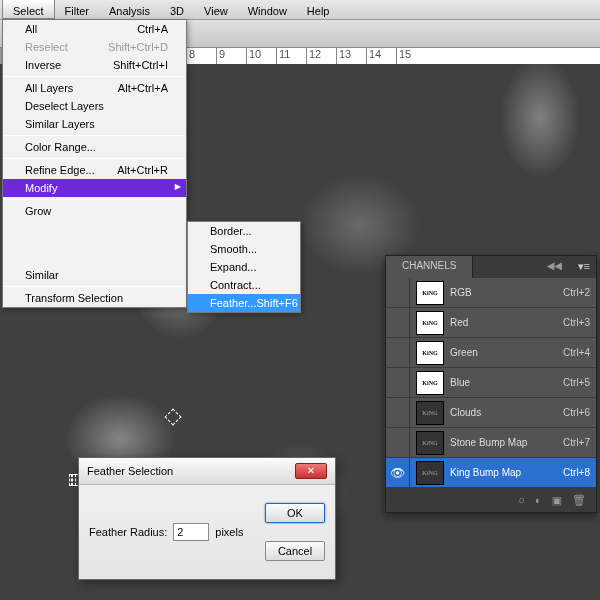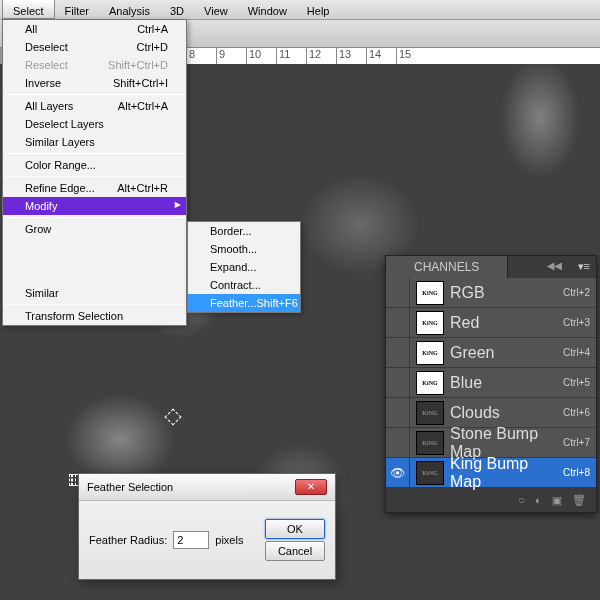--- a/index.html
+++ b/index.html
@@ -20,40 +20,40 @@
 .sub-item{padding:3px 8px 3px 22px;display:flex;justify-content:space-between}
 .sub-item.highlighted{background:#3399ff;color:#fff}
 .ruler{position:absolute;top:48px;left:186px;right:0;height:16px;background:#fff;display:flex;font-size:9px;color:#555;overflow:hidden}
 .ruler span{width:30px;border-left:1px solid #888;padding-left:2px}
 .canvas{position:absolute;top:64px;left:0;right:0;bottom:0;background:radial-gradient(ellipse 40px 40px at 10% 20%, #777, transparent),radial-gradient(ellipse 50px 60px at 30% 40%, #888, transparent),radial-gradient(ellipse 60px 50px at 60% 30%, #6a6a6a, transparent),radial-gradient(ellipse 45px 55px at 80% 60%, #7a7a7a, transparent),radial-gradient(ellipse 55px 45px at 20% 70%, #858585, transparent),radial-gradient(ellipse 50px 50px at 50% 80%, #6f6f6f, transparent),radial-gradient(ellipse 40px 60px at 90% 10%, #808080, transparent),#404040}
 .king-text{position:absolute;top:345px;left:75px;font-family:Georgia,serif;font-size:82px;color:transparent;font-weight:400;letter-spacing:2px}
 .king-text span{display:inline-block;border:1px dashed #fff;padding:0 2px;margin:0 -6px;line-height:.9}
 .king-text .dot{position:absolute;top:2px;left:92px;width:12px;height:12px;border:1px dashed #fff;transform:rotate(45deg);background:transparent}
 .channels-panel{position:absolute;top:255px;right:3px;width:212px;background:#535353;border:1px solid #222;box-shadow:0 3px 8px rgba(0,0,0,.5);z-index:5}
 .panel-tabs{background:#3a3a3a;height:22px;display:flex}
-.panel-tab{padding:4px 28px;color:#ccc;font-size:12px;background:#535353;border-right:1px solid #222}
+.panel-tab{padding:4px 16px;color:#ccc;font-size:10px;background:#535353;border-right:1px solid #222}
 .panel-tab-extra{margin-left:auto;padding:4px 6px;color:#999;font-size:10px}
 .panel-menu{margin-left:4px;padding:4px 6px;color:#ccc}
 .chan-row{display:flex;align-items:center;height:30px;border-bottom:1px solid #3a3a3a;background:#535353;color:#ddd;padding-right:6px}
 .chan-row.selected{background:#2b6fcf;color:#fff}
 .eye-col{width:24px;display:flex;justify-content:center;border-right:1px solid #3a3a3a;height:100%;align-items:center}
 .eye{font-size:12px}
 .thumb{width:28px;height:24px;margin:0 6px;background:#fff;border:1px solid #000;display:flex;align-items:center;justify-content:center;font-size:6px;font-family:Georgia;color:#000;font-weight:bold}
 .thumb.dark{background:#333;color:#888}
-.chan-name{flex:1;font-size:16px}
+.chan-name{flex:1;font-size:10px}
 .chan-short{font-size:10px;color:#ccc}
 .chan-row.selected .chan-short{color:#fff}
 .panel-footer{height:24px;background:#3a3a3a;display:flex;justify-content:flex-end;align-items:center;gap:10px;padding:0 10px;color:#999}
 .dialog{position:absolute;bottom:20px;left:78px;width:258px;background:linear-gradient(#f4f4f4,#e4e4e4);border:1px solid #666;box-shadow:3px 3px 10px rgba(0,0,0,.4);z-index:20}
 .dialog-title{background:linear-gradient(#fcfcfc,#dcdcdc);padding:5px 8px;font-size:11px;display:flex;justify-content:space-between;align-items:center;border-bottom:1px solid #bbb}
 .close-x{background:linear-gradient(#e77,#c33);color:#fff;width:32px;height:16px;text-align:center;border-radius:2px;border:1px solid #822;font-size:10px;line-height:14px}
 .dialog-body{padding:18px 10px;display:flex;gap:12px}
 .dlg-left{display:flex;align-items:center;gap:6px;flex:1}
 .dlg-input{width:36px;height:18px;border:1px solid #888;background:#fff;text-align:left;padding:0 3px}
-.dlg-buttons{display:flex;flex-direction:column;gap:2px}
+.dlg-buttons{display:flex;flex-direction:column;gap:18px}
 .dlg-btn{width:60px;height:20px;background:linear-gradient(#fcfcfc,#dcdcdc);border:1px solid #888;border-radius:2px}
 .dlg-btn.default{border:1px solid #2266cc;box-shadow:0 0 2px #2266cc}
 </style>
 </head>
 <body>
 
 <div class="menubar" id="menubar">
     <div class="menubar-item active">Select</div>
     <div class="menubar-item">Filter</div>
     <div class="menubar-item">Analysis</div>
@@ -88,24 +88,20 @@
     <span>K</span><span style="text-transform:none">i</span><span>N</span><span>G</span>
     <div class="dot"></div>
   </div>
 </div>
 
 <div class="dropdown" id="dropdown">
     <div class="dd-item" style="position: relative;">
       <span>All</span>
       <span>Ctrl+A</span>
     </div>
-    <div class="dd-item" style="position: relative;">
-      <span>Deselect</span>
-      <span>Ctrl+D</span>
-    </div>
     <div class="dd-item disabled" style="position: relative;">
       <span>Reselect</span>
       <span>Shift+Ctrl+D</span>
     </div>
     <div class="dd-item" style="position: relative;">
       <span>Inverse</span>
       <span>Shift+Ctrl+I</span>
     </div>
     <div class="dd-sep"></div>
     <div class="dd-item" style="position: relative;">

